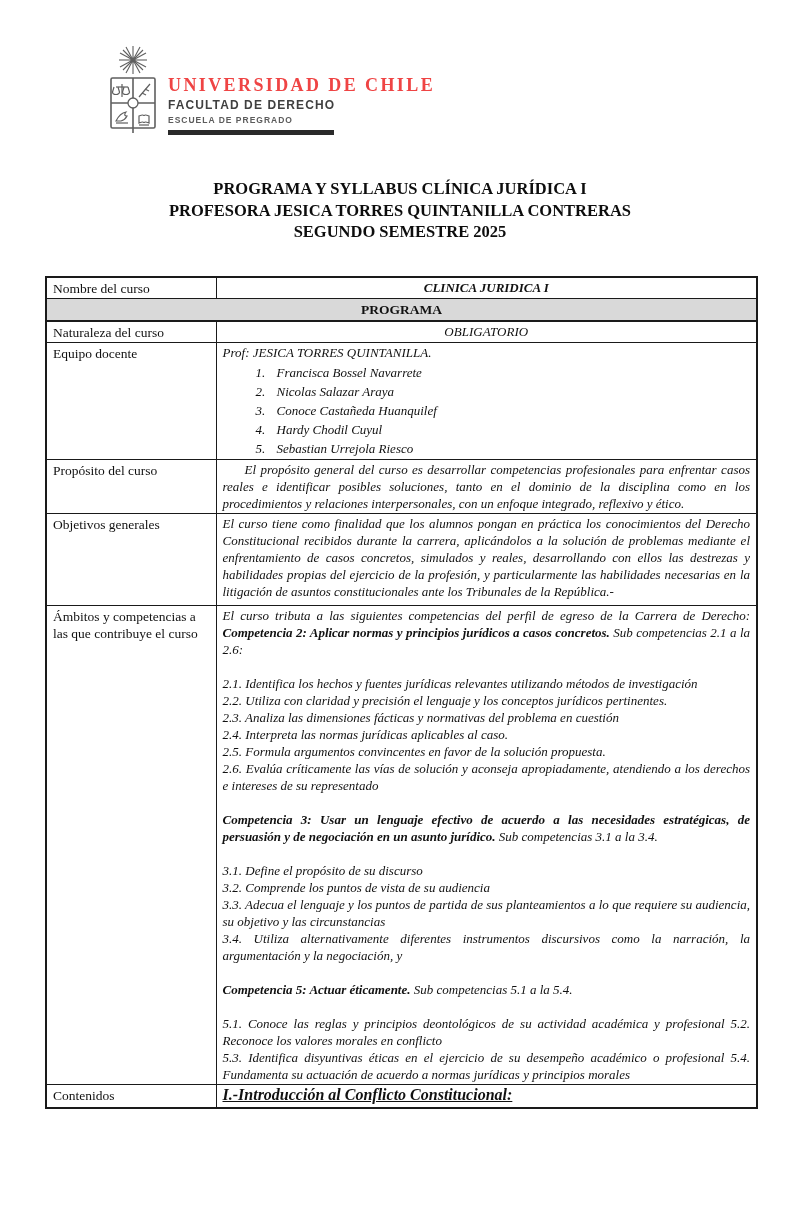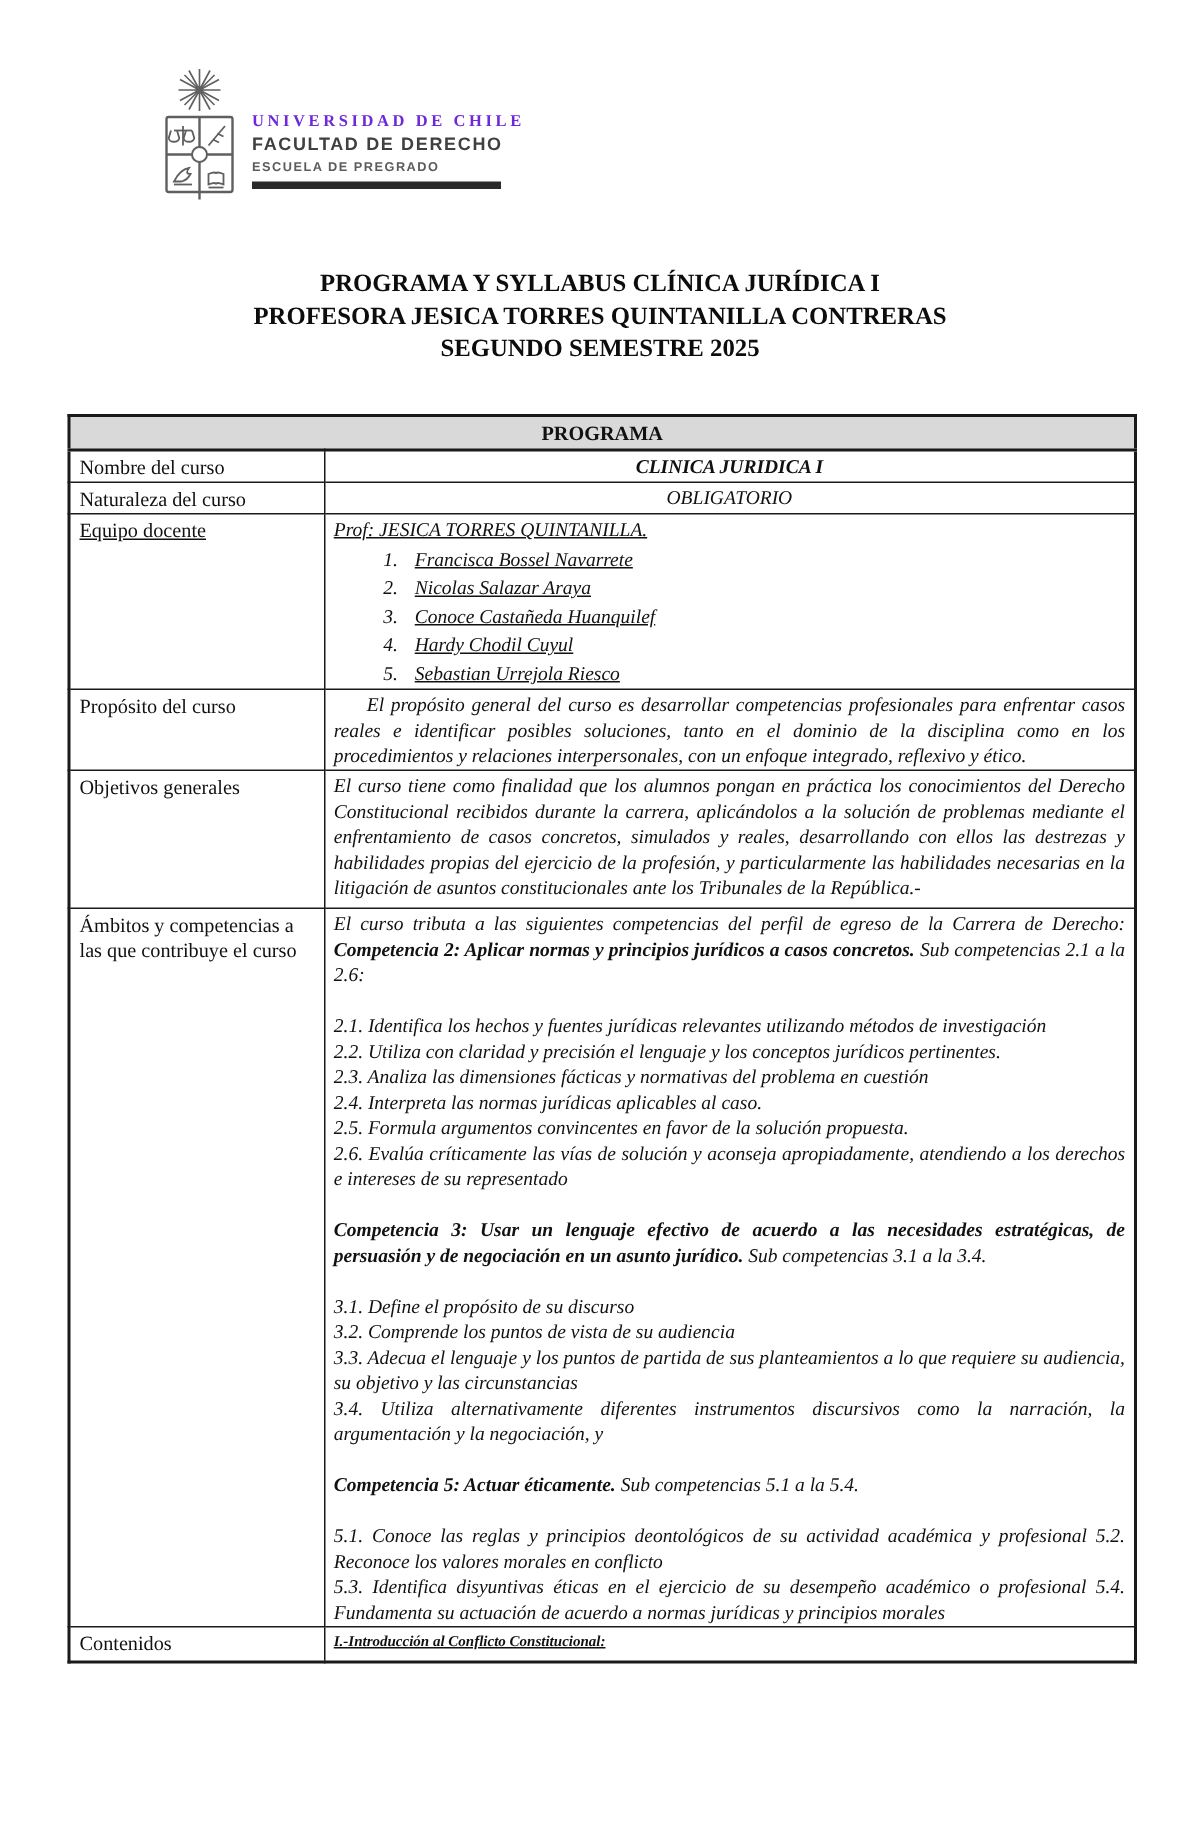--- a/index.html
+++ b/index.html
@@ -3,21 +3,21 @@
 <meta charset="utf-8">
 <style>
   html,body{margin:0;padding:0;background:#ffffff;}
   body{width:800px;height:1224px;font-family:"Liberation Serif", serif;color:#111;}
   .page{position:relative;width:800px;height:1224px;background:#fff;overflow:hidden;}
 
   
   .logo-block{position:absolute;left:104px;top:44px;display:flex;align-items:flex-start;}
   .crest{flex:0 0 auto;}
   .logo-text{margin-left:6px;padding-top:31px;}
-  .logo-university{font-family:"Liberation Serif", serif;font-size:11px;font-weight:bold;letter-spacing:2.4px;color:#6d28d9;white-space:nowrap;}
+  .logo-university{font-family:"Liberation Serif", serif;font-size:18px;font-weight:bold;letter-spacing:2.4px;color:#ef4444;white-space:nowrap;}
   .logo-faculty{font-family:"Liberation Sans", sans-serif;font-size:12px;font-weight:bold;letter-spacing:1.1px;color:#404040;margin-top:2px;white-space:nowrap;}
   .logo-school{font-family:"Liberation Sans", sans-serif;font-size:8.5px;font-weight:bold;letter-spacing:1px;color:#5c5c5c;margin-top:3px;white-space:nowrap;}
   .logo-bar{width:166px;height:5px;background:#2a2a2a;margin-top:5px;}
 
   
   .doc-title{position:absolute;top:178px;left:0;width:800px;text-align:center;font-weight:bold;font-size:16.5px;line-height:21.5px;color:#0d0d0d;}
 
   
   .program-table{position:absolute;top:276px;left:45px;width:711px;border-collapse:collapse;table-layout:fixed;font-size:13px;line-height:17px;}
   .program-table td{border:1px solid #1a1a1a;vertical-align:top;padding:1px 6px;}
@@ -26,21 +26,21 @@
   td.lbl{font-size:13.5px;padding-top:2px;}
   .content{font-style:italic;}
   .center{text-align:center;}
   .bold{font-weight:bold;}
   .program-table p{margin:0;}
   .just{text-align:justify;}
   .indent{text-indent:22px;}
   .spacer{height:17px;}
   ol.team-list{margin:2px 0 0 0;padding-left:46px;}
   ol.team-list li{padding-left:8px;line-height:19px;}
-  .contenidos-heading{font-weight:bold;font-style:italic;font-size:10px;text-decoration:underline;}
+  .contenidos-heading{font-weight:bold;font-style:italic;font-size:16px;text-decoration:underline;}
 </style>
 </head>
 <body>
 
 <div class="page">
 
   <div class="logo-block">
     <svg class="crest" width="58" height="98" viewBox="0 0 58 98" fill="none" xmlns="http://www.w3.org/2000/svg">
 
       <g stroke="#5f5f5f" stroke-width="1.1">
@@ -95,35 +95,35 @@
     <div>SEGUNDO SEMESTRE 2025</div>
   </div>
 
   <table class="program-table">
     <colgroup>
         <col style="width:170px">
         <col style="width:541px">
       </colgroup>
 
     <tbody>
-        <tr>
-      <td class="thead" colspan="2">PROGRAMA</td>
+        <tr style="height:19px;">
+      <td class="lbl">Nombre del curso</td>
+      <td class="content center bold">CLINICA JURIDICA I</td>
     </tr>
 
-    <tr style="height:19px;">
-      <td class="lbl">Nombre del curso</td>
-      <td class="content center bold">CLINICA JURIDICA I</td>
+    <tr>
+      <td class="thead" colspan="2">PROGRAMA</td>
     </tr>
 
     <tr style="height:18px;">
       <td class="lbl">Naturaleza del curso</td>
       <td class="content center">OBLIGATORIO</td>
     </tr>
 
-    <tr style="height:111px;text-decoration:underline;">
+    <tr style="height:111px;">
       <td class="lbl">Equipo docente</td>
       <td>
         <p class="content">Prof: JESICA TORRES QUINTANILLA.</p>
         <ol class="team-list content">
           <li>Francisca Bossel Navarrete</li>
           <li>Nicolas Salazar Araya</li>
           <li>Conoce Castañeda Huanquilef</li>
           <li>Hardy Chodil Cuyul</li>
           <li>Sebastian Urrejola Riesco</li>
         </ol>

